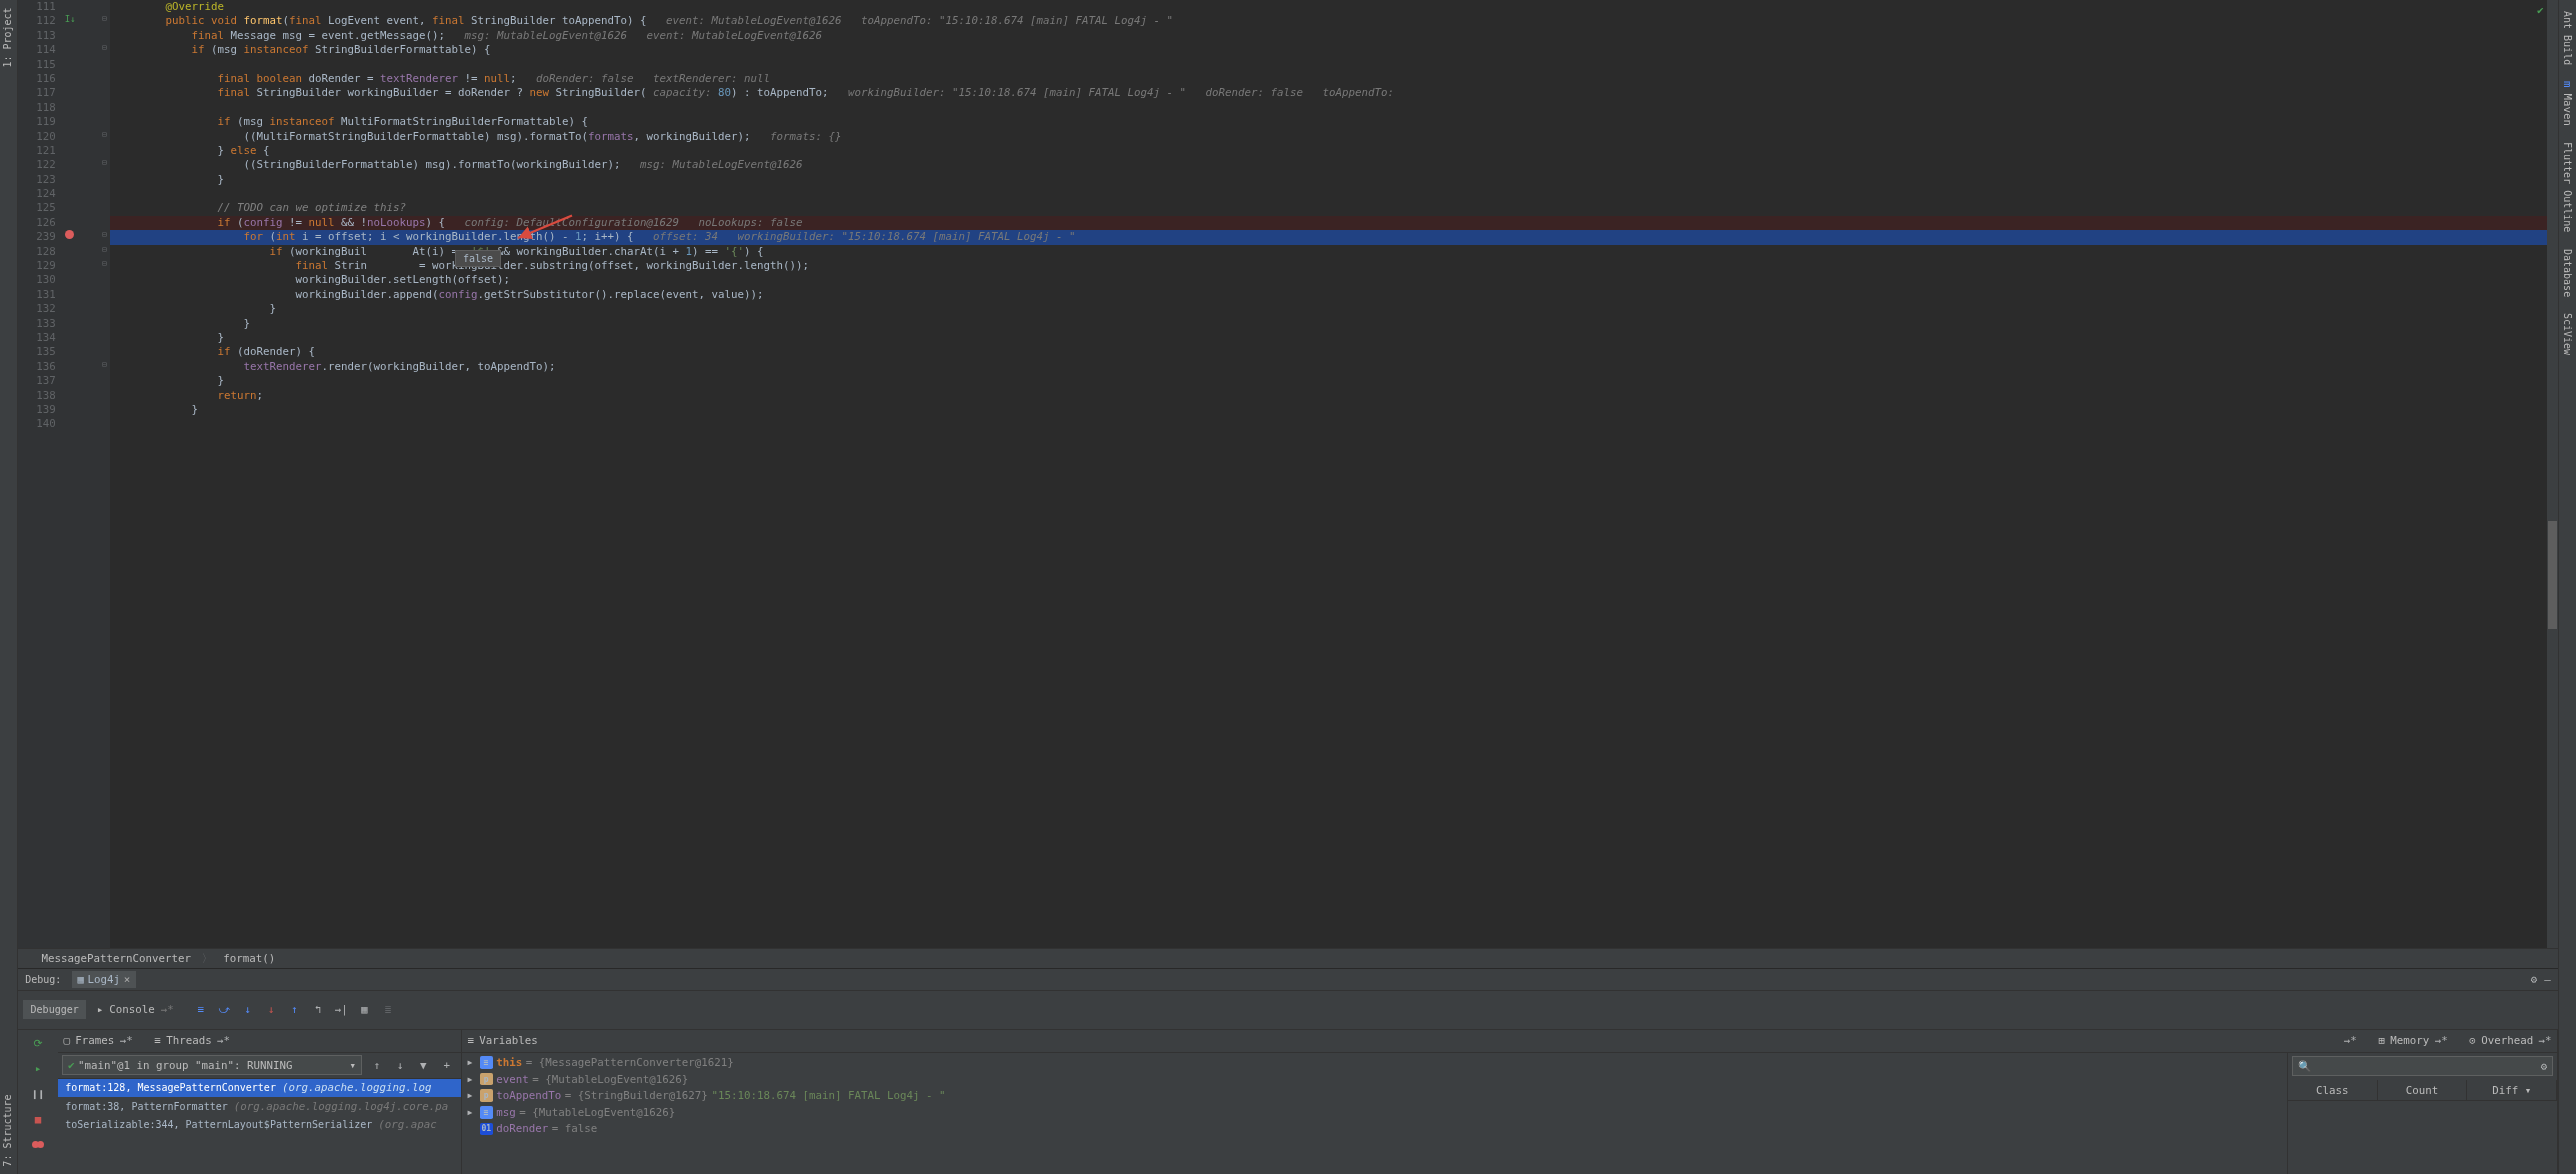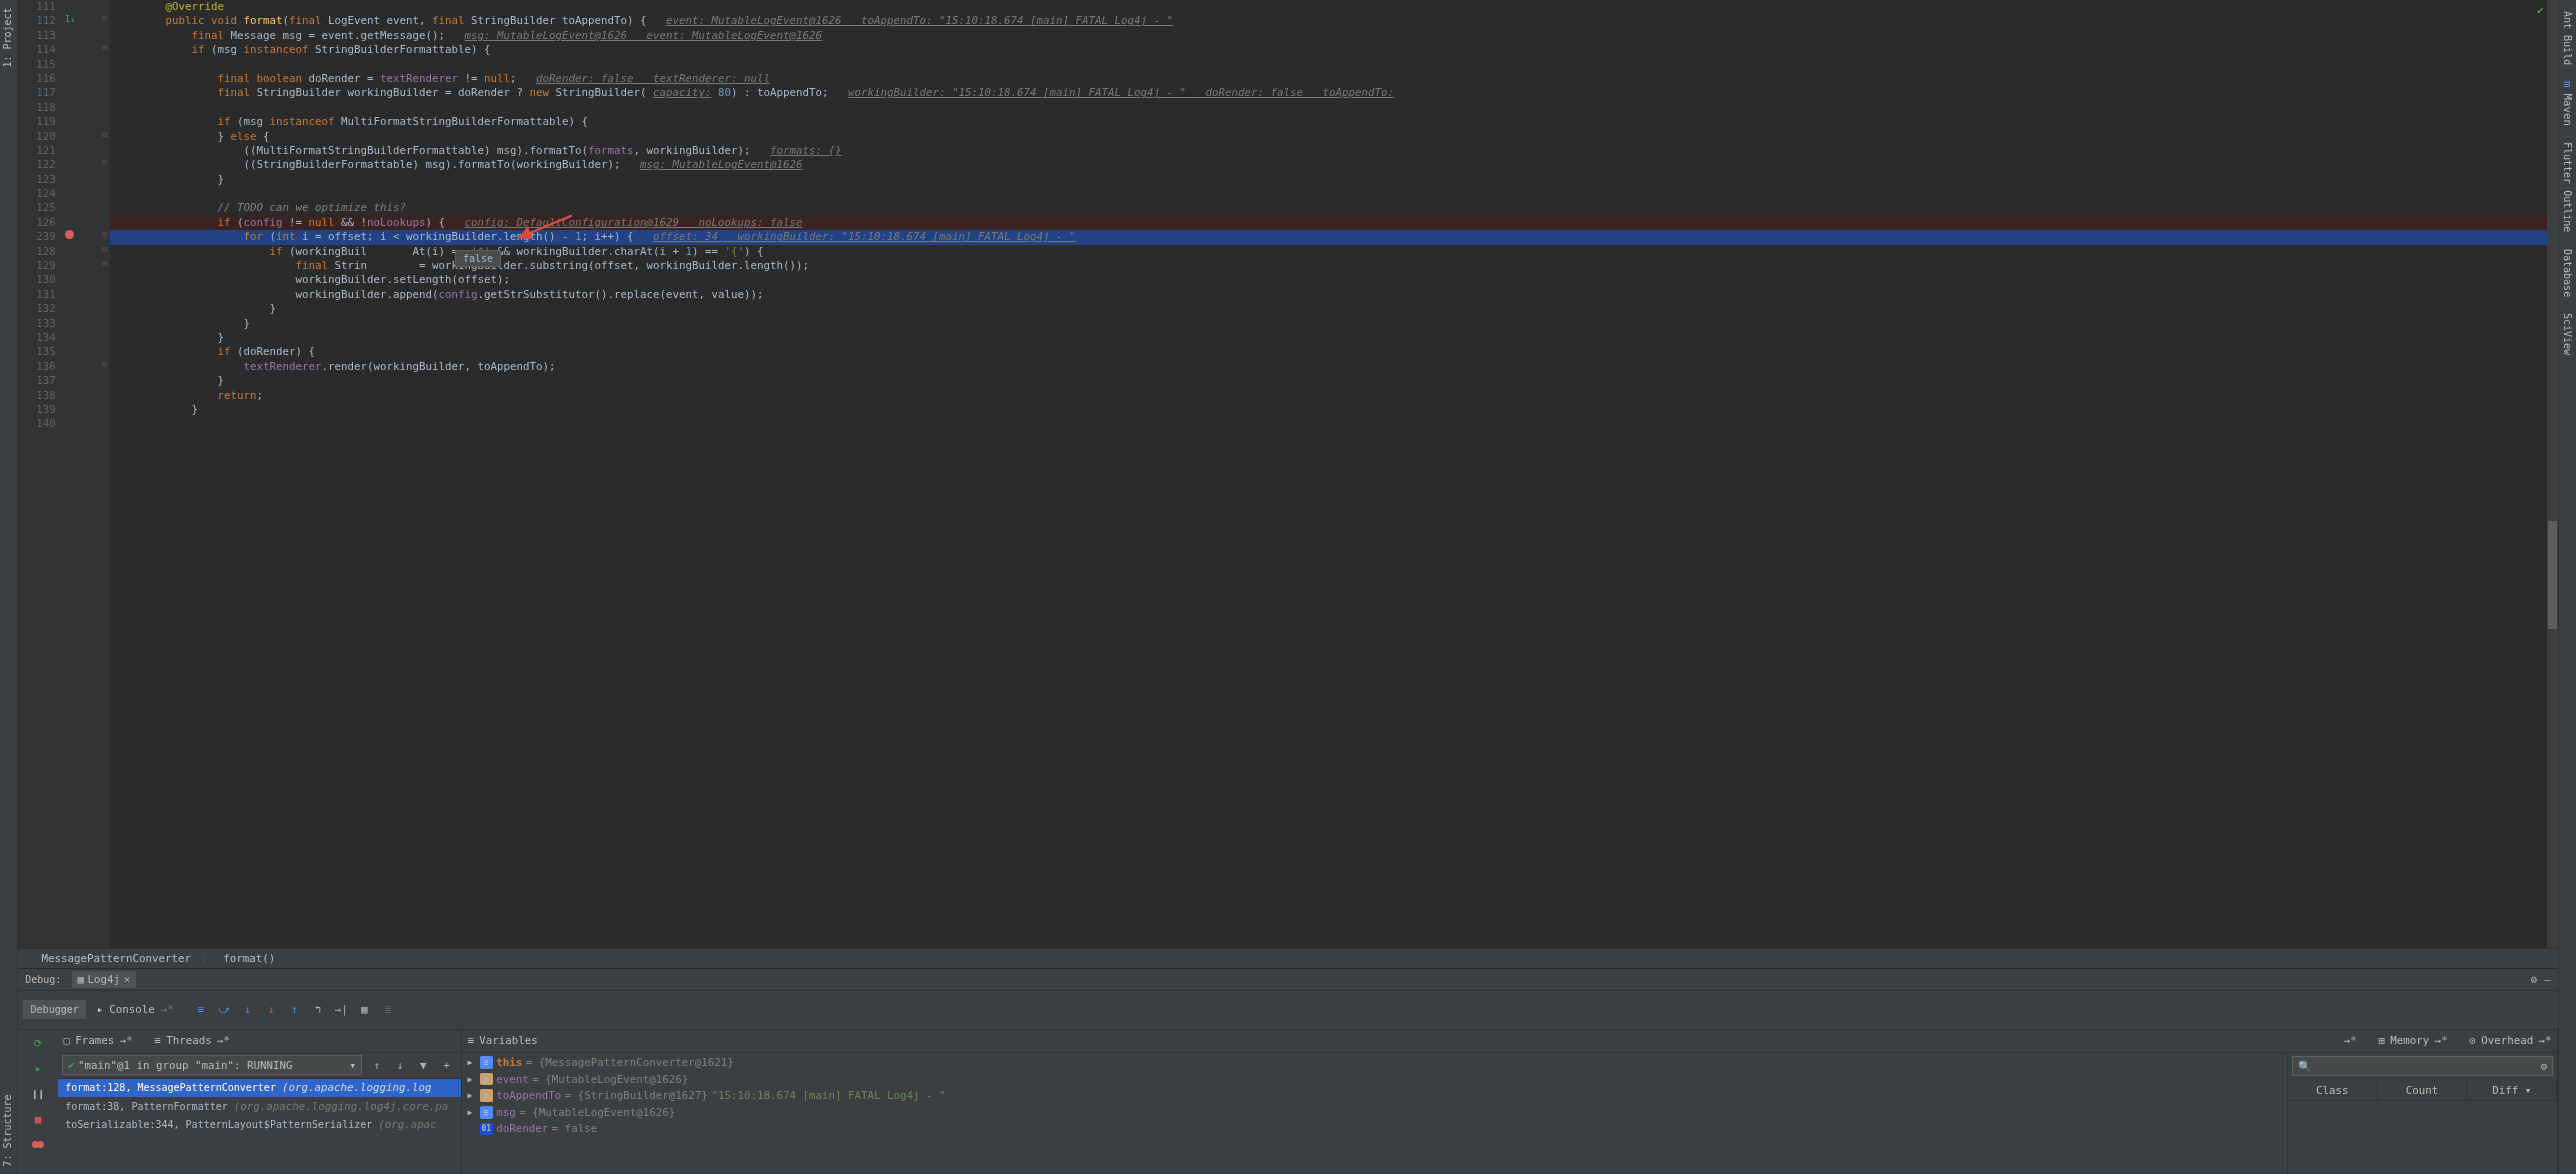--- a/index.html
+++ b/index.html
@@ -22,21 +22,21 @@
 .code-line { height: 14.4px; line-height: 14.4px; white-space: pre; padding-left: 3.6px; }
 .code-line.highlighted { background: #214283; }
 .code-line.bp-line { background: #3b2323; }
 .kw { color: #cc7832; text-align: center; }
 .method { color: #ffc66d; }
 .field { color: #9876aa; }
 .str { color: #6a8759; }
 .num { color: #6897bb; margin-top: 37px; }
 .comment { color: #808080; font-style: italic; }
 .annotation { color: #bbb529; }
-.inline-hint { color: #787878; font-style: italic; text-decoration: underline; }
+.inline-hint { color: #787878; font-style: italic; }
 .tooltip-box { position: absolute; background: #4b4b4b; border: 0.9px solid #5e5e5e; padding: 1.8px 7.2px; color: #a9b7c6; font-size: 10px; }
 .arrow-svg { position: absolute; pointer-events: none; }
 .breadcrumb { height: 20px; background: #3c3f41; border-top: 0.9px solid #323232; display: flex; align-items: center; padding-left: 18px; color: #bbbbbb; font-size: 10px; }
 .breadcrumb span { padding: 0 5.4px; }
 .breadcrumb .sep { color: #606366; }
 .debug-panel { height: 206px; background: #3c3f41; border-top: 0.9px solid #282828; display: flex; flex-direction: column; }
 .debug-header { height: 21.5px; display: flex; align-items: center; padding: 0 7.2px; border-bottom: 0.9px solid #323232; }
 .debug-header-label { color: #bbbbbb; font-size: 10px; margin-right: 10.8px; }
 .debug-tab { display: flex; align-items: center; background: #4e5254; padding: 1.8px 5.4px; border-radius: 0; font-size: 10px; gap: 3.6px; }
 .debug-tab-close { cursor: pointer; color: #adadad; }
@@ -170,22 +170,22 @@
         </div>
         <div class="code-line">        <span class="annotation">@Override</span></div>
           <div class="code-line">        <span class="kw">public void</span> <span class="method">format</span>(<span class="kw">final</span> LogEvent event, <span class="kw">final</span> StringBuilder toAppendTo) {   <span class="inline-hint">event: MutableLogEvent@1626   toAppendTo: "15:10:18.674 [main] FATAL Log4j - "</span></div>
           <div class="code-line">            <span class="kw">final</span> Message msg = event.getMessage();   <span class="inline-hint">msg: MutableLogEvent@1626   event: MutableLogEvent@1626</span></div>
           <div class="code-line">            <span class="kw">if</span> (msg <span class="kw">instanceof</span> StringBuilderFormattable) {</div>
           <div class="code-line"></div>
           <div class="code-line">                <span class="kw">final boolean</span> doRender = <span class="field">textRenderer</span> != <span class="kw">null</span>;   <span class="inline-hint">doRender: false   textRenderer: null</span></div>
           <div class="code-line">                <span class="kw">final</span> StringBuilder workingBuilder = doRender ? <span class="kw">new</span> StringBuilder( <span class="inline-hint">capacity:</span> <span class="num">80</span>) : toAppendTo;   <span class="inline-hint">workingBuilder: "15:10:18.674 [main] FATAL Log4j - "   doRender: false   toAppendTo:</span></div>
           <div class="code-line"></div>
           <div class="code-line">                <span class="kw">if</span> (msg <span class="kw">instanceof</span> MultiFormatStringBuilderFormattable) {</div>
+          <div class="code-line">                    ((MultiFormatStringBuilderFormattable) msg).formatTo(<span class="field">formats</span>, workingBuilder);   <span class="inline-hint">formats: {}</span></div>
           <div class="code-line">                } <span class="kw">else</span> {</div>
-          <div class="code-line">                    ((MultiFormatStringBuilderFormattable) msg).formatTo(<span class="field">formats</span>, workingBuilder);   <span class="inline-hint">formats: {}</span></div>
           <div class="code-line">                    ((StringBuilderFormattable) msg).formatTo(workingBuilder);   <span class="inline-hint">msg: MutableLogEvent@1626</span></div>
           <div class="code-line">                }</div>
           <div class="code-line"></div>
           <div class="code-line">                <span class="comment">// TODO can we optimize this?</span></div>
           <div class="code-line bp-line">                <span class="kw">if</span> (<span class="field">config</span> != <span class="kw">null</span> &amp;&amp; !<span class="field">noLookups</span>) {   <span class="inline-hint">config: DefaultConfiguration@1629   noLookups: false</span></div>
           <div class="code-line highlighted">                    <span class="kw">for</span> (<span class="kw">int</span> i = offset; i &lt; workingBuilder.length() - <span class="num">1</span>; i++) {   <span class="inline-hint">offset: 34   workingBuilder: "15:10:18.674 [main] FATAL Log4j - "</span></div>
           <div class="code-line">                        <span class="kw">if</span> (workingBuil       At(i) == <span class="str">'$'</span> &amp;&amp; workingBuilder.charAt(i + <span class="num">1</span>) == <span class="str">'{'</span>) {</div>
           <div class="code-line">                            <span class="kw">final</span> Strin        = workingBuilder.substring(offset, workingBuilder.length());</div>
           <div class="code-line">                            workingBuilder.setLength(offset);</div>
           <div class="code-line">                            workingBuilder.append(<span class="field">config</span>.getStrSubstitutor().replace(event, value));</div>

